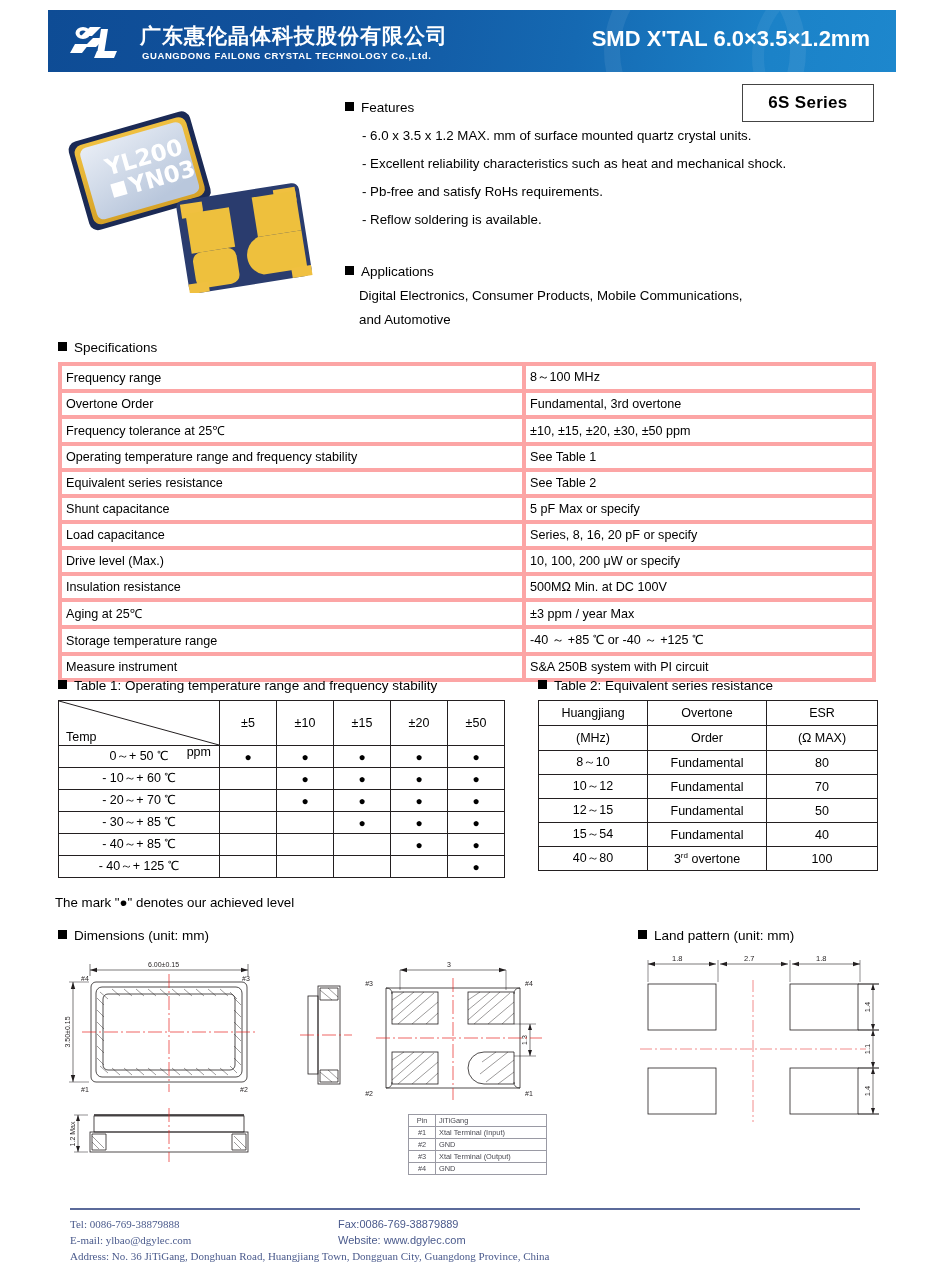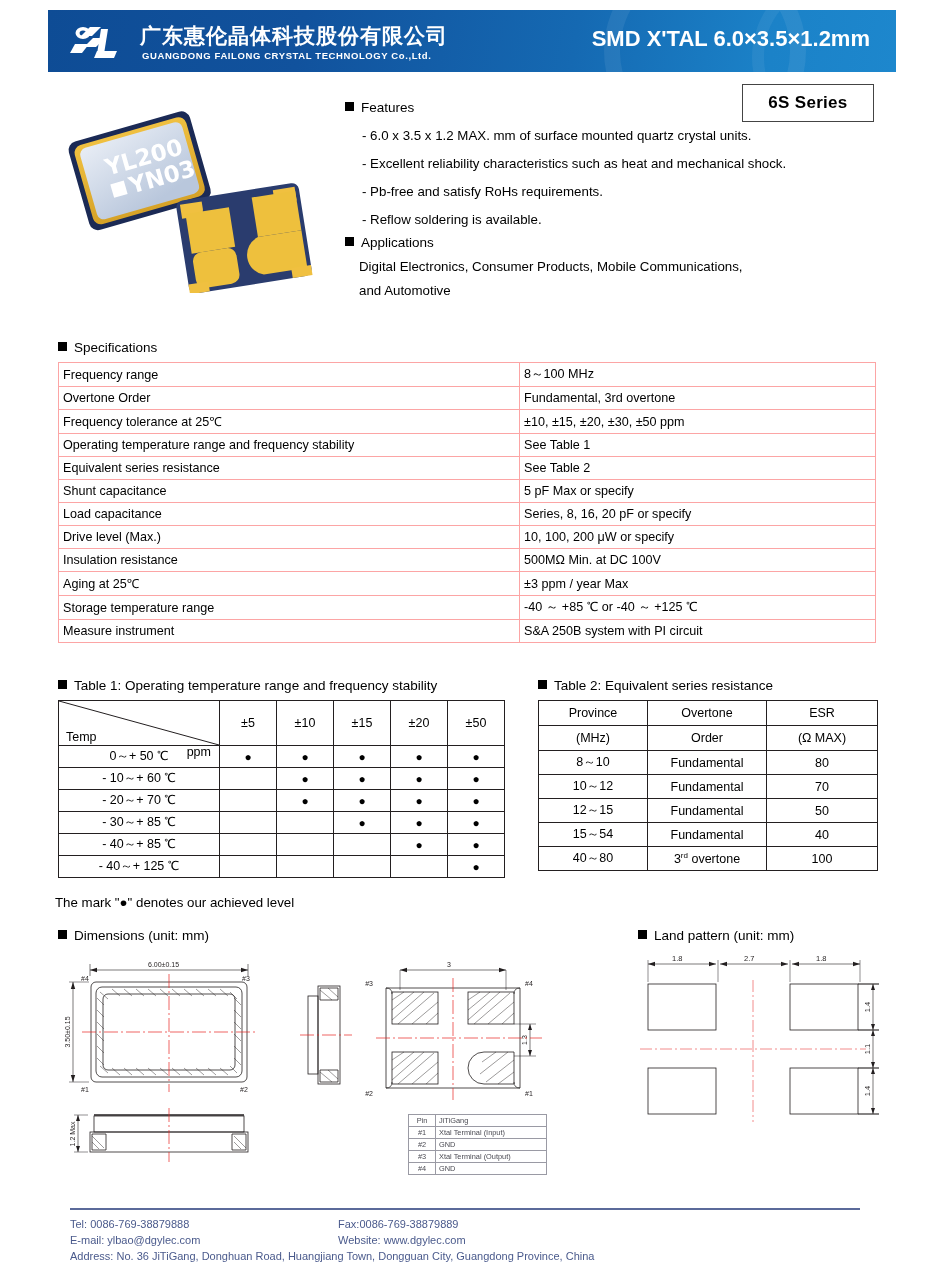--- a/index.html
+++ b/index.html
@@ -27,28 +27,28 @@
 
   
   .photo{position:absolute;left:62px;top:98px;width:268px;height:195px;}
 
   
   .sq{display:inline-block;width:9px;height:9px;background:#000;margin-right:7px;vertical-align:1px;}
   .sec-head{font-size:13.5px;font-weight:400;white-space:nowrap;}
 
   .features{position:absolute;left:345px;top:100px;width:540px;}
   .feat-line{font-size:13.3px;margin:13px 0 0 17px;white-space:nowrap;}
-  .apps{position:absolute;left:345px;top:235px;width:540px;}
+  .apps{position:absolute;left:345px;top:264px;width:540px;}
   .app-line{font-size:13.3px;margin:9px 0 0 14px;white-space:nowrap;}
 
   
   .spec-head{position:absolute;left:58px;top:340px;}
   table{border-collapse:collapse;}
   .spec-tbl{position:absolute;left:58px;top:362px;width:818px;font-size:12.6px;}
-  .spec-tbl td{border:1px solid #fca5a5;padding:3px 4px;height:16px;white-space:nowrap;}
+  .spec-tbl td{border:4px solid #fca5a5;padding:3px 4px;height:16px;white-space:nowrap;}
   .spec-tbl td.k{width:452px;}
 
   
   .t1-head{position:absolute;left:58px;top:678px;}
   .t1{position:absolute;left:58px;top:700px;font-size:12.5px;}
   .t1 td,.t1 th{border:1px solid #231f20;text-align:center;font-weight:400;white-space:nowrap;}
   .t1 .corner{width:160px;height:44px;padding:0;position:relative;}
   .t1 .corner .ppm{position:absolute;right:8px;top:2px;font-size:12.5px;margin-top:42px;}
   .t1 .corner .tmp{position:absolute;left:7px;bottom:1px;font-size:12.5px;}
   .t1 .corner .diag{position:absolute;left:0;top:0;width:100%;height:100%;}
@@ -77,21 +77,21 @@
   
   .pin-tbl{position:absolute;left:408px;top:1114px;font-size:7.4px;color:#4a4a52;}
   .pin-tbl td{border:1px solid #9a9aa4;padding:1px 3px;white-space:nowrap;height:9px;margin-left:28px;}
   .pin-tbl td.p{width:20px;text-align:center;}
   .pin-tbl td.f{width:104px;}
 
   
   .foot-rule{position:absolute;left:70px;top:1208px;width:790px;height:2px;background:#5b6a9a;}
   .footer{position:absolute;left:70px;top:1216px;width:800px;font-size:11px;color:#4a5a8c;line-height:16px;}
   .frow{position:relative;height:16px;}
-  .fc1{position:absolute;left:0;}
+  .fc1{position:absolute;left:0;font-family:Liberation Serif, serif;}
   .fc2{position:absolute;left:268px;}
 </style>
 </head>
 <body>
 
 <div class="header">
   <div class="swoosh1"></div>
   <div class="swoosh2"></div>
   <svg class="logo-mark" viewBox="0 0 58 36">
     <ellipse cx="13" cy="9" rx="7.5" ry="6" fill="#fff"></ellipse>
@@ -288,21 +288,21 @@
       </tr>
 </tbody>
   </table>
 
 <div class="sec-head t2-head">
   <span class="sq"></span><span>Table 2: Equivalent series resistance</span>
 </div>
 <table class="t2">
     <tbody>
   <tr>
-    <td class="c1 hd"><span>Province</span></td>
+    <td class="c1 hd"><span>Huangjiang</span></td>
     <td class="c2 hd"><span>Overtone</span></td>
     <td class="c3 hd"><span>ESR</span></td>
   </tr>
   <tr>
     <td class="hd">(MHz)</td>
     <td class="hd">Order</td>
     <td class="hd">(Ω MAX)</td>
   </tr>
   <tr>
         <td>8～10</td>

